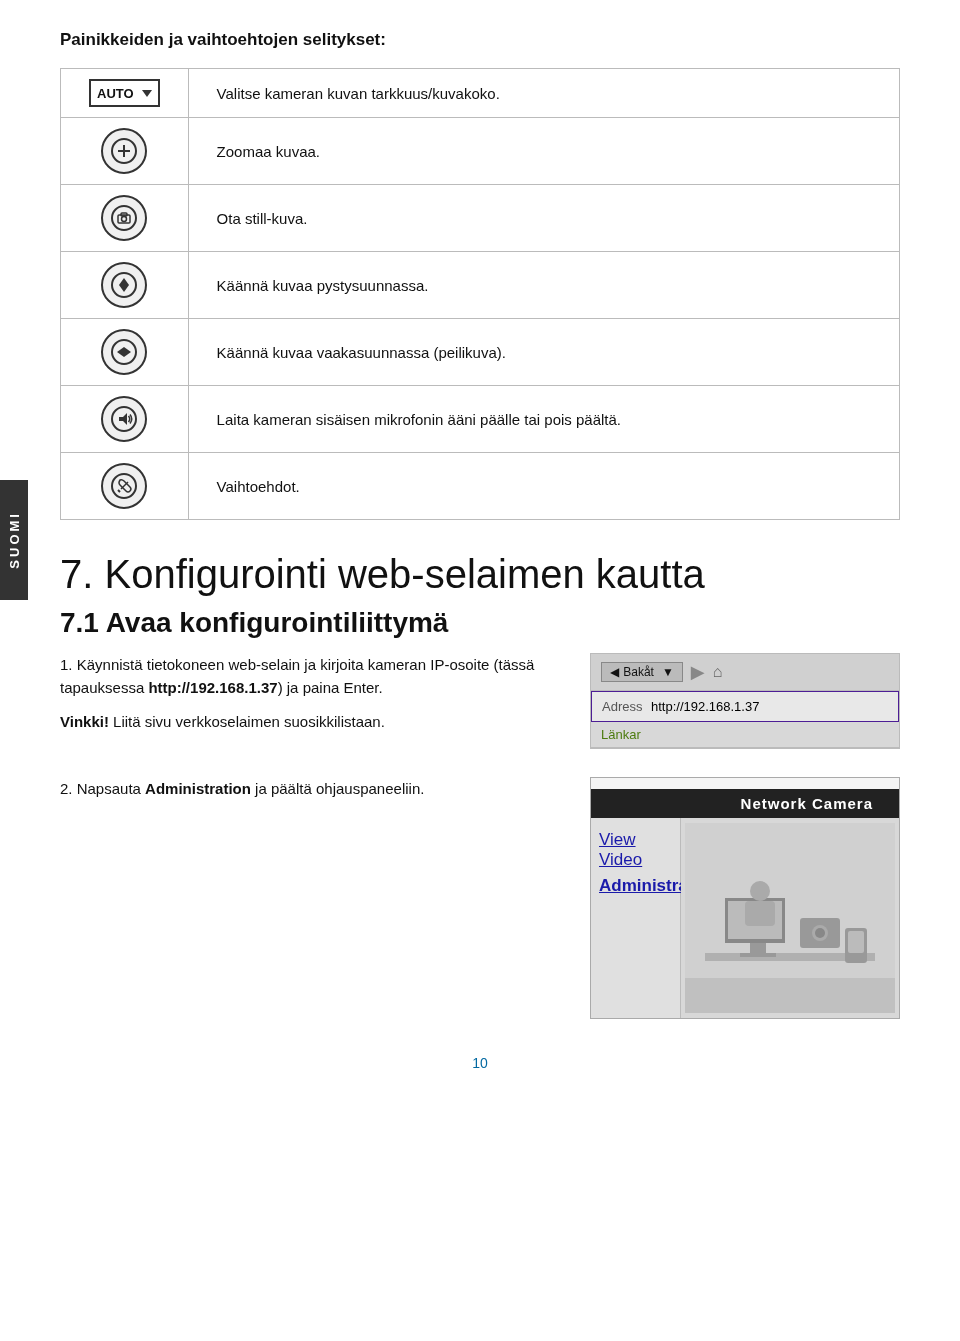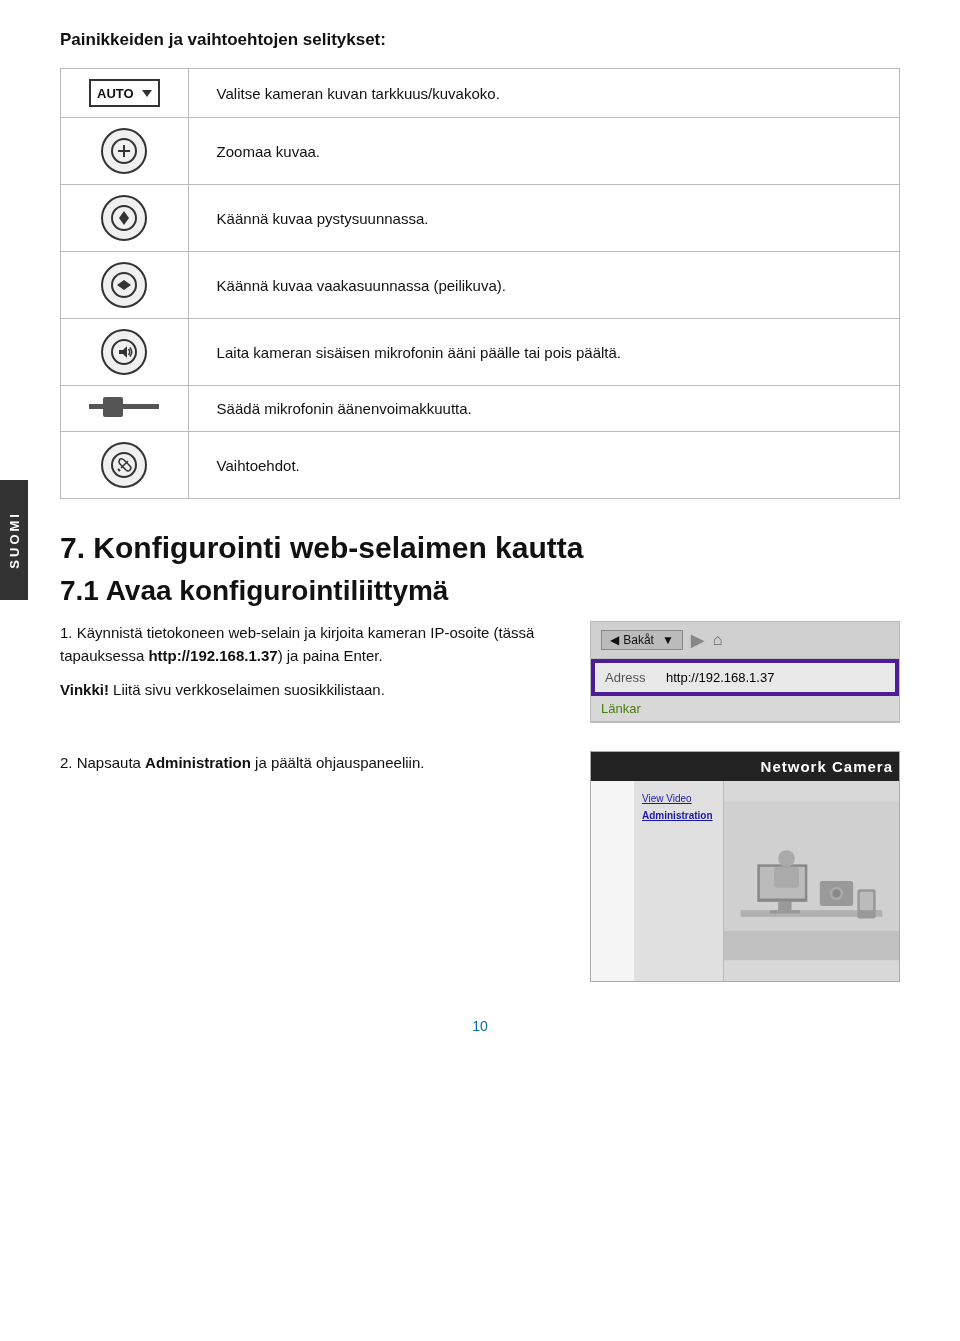--- a/index.html
+++ b/index.html
@@ -88,22 +88,22 @@
     .icon-auto-select .arrow-down {
       width: 0; height: 0;
       border-left: 5px solid transparent;
       border-right: 5px solid transparent;
       border-top: 7px solid #333;
       margin-left: 8px;
     }
 
     
     .section-title {
-      font-size: 30px;
-      font-weight: bold;
+      font-size: 40px;
+      font-weight: normal;
       margin: 28px 0 10px 0;
     }
     .sub-title {
       font-size: 28px;
       font-weight: bold;
       margin: 8px 0 14px 0;
     }
 
     
     .content-row {
@@ -141,25 +141,25 @@
       background: #bbb;
       border: 1px solid #888;
       padding: 2px 8px;
       font-size: 12px;
       display: flex;
       align-items: center;
       gap: 4px;
     }
     .browser-address-bar {
       background: #e8e8e8;
-      border: 4px solid #4c1d95;
+      border: 1px solid #4c1d95;
       padding: 7px 10px;
       display: flex;
       align-items: center;
-      gap: 16px;
+      gap: 4px;
       font-size: 13px;
     }
     .address-label {
       color: #555;
       min-width: 45px;
     }
     .address-value {
       font-size: 13px;
       color: #000;
     }
@@ -176,36 +176,36 @@
     .camera-mockup {
       width: 310px;
       border: 1px solid #aaa;
       background: #f5f5f5;
       flex-shrink: 0;
     }
     .camera-header-bar {
       background: #222;
       color: #fff;
       text-align: right;
-      padding: 6px 6px;
+      padding: 6px 26px;
       font-size: 15px;
       font-weight: bold;
       letter-spacing: 1px;
+      margin-top: 11px;
     }
     .camera-body {
       display: flex;
       min-height: 200px;
     }
     .camera-sidebar {
       width: 90px;
       background: #e0e0e0;
       border-right: 1px solid #bbb;
       padding: 12px 8px;
-      font-size: 10px;
-      margin-left: 43px;
+      font-size: 17px;
     }
     .camera-sidebar a {
       display: block;
       color: #1a1aaa;
       text-decoration: underline;
       margin-bottom: 6px;
       cursor: pointer;
     }
     .camera-sidebar .active-link {
       font-weight: bold;
@@ -268,20 +268,35 @@
             <line x1="14" y1="8" x2="14" y2="20" stroke="#333" stroke-width="2"></line>
             <line x1="8" y1="14" x2="20" y2="14" stroke="#333" stroke-width="2"></line>
           </svg>
         </div>
       </td>
       <td class="desc-cell">
         <span>Zoomaa kuvaa.</span>
       </td>
     </tr>
 
+    <tr>
+      <td class="icon-cell">
+        <div class="icon-circle">
+          <svg width="28" height="28" viewBox="0 0 28 28">
+            <circle cx="14" cy="14" r="12" fill="none" stroke="#333" stroke-width="2"></circle>
+            <rect x="8" y="11" width="12" height="8" rx="1" fill="none" stroke="#333" stroke-width="1.5"></rect>
+            <rect x="11" y="9" width="6" height="3" rx="1" fill="none" stroke="#333" stroke-width="1.5"></rect>
+            <circle cx="14" cy="15" r="2.5" fill="none" stroke="#333" stroke-width="1.5"></circle>
+          </svg>
+        </div>
+      </td>
+      <td class="desc-cell">
+        <span>Ota still-kuva.</span>
+      </td>
+    </tr>
 
     <tr>
       <td class="icon-cell">
         <div class="icon-circle">
           <svg width="28" height="28" viewBox="0 0 28 28">
             <circle cx="14" cy="14" r="12" fill="none" stroke="#333" stroke-width="2"></circle>
             <polygon points="14,7 9,14 19,14" fill="#333"></polygon>
             <polygon points="14,21 9,14 19,14" fill="#333"></polygon>
           </svg>
         </div>
@@ -315,32 +330,20 @@
             <path d="M18.5,11 Q21,14 18.5,17" fill="none" stroke="#333" stroke-width="1.5"></path>
             <path d="M20,9.5 Q23.5,14 20,18.5" fill="none" stroke="#333" stroke-width="1.5"></path>
           </svg>
         </div>
       </td>
       <td class="desc-cell">
         <span>Laita kameran sisäisen mikrofonin ääni päälle tai pois päältä.</span>
       </td>
     </tr>
 
-    <tr>
-      <td class="icon-cell">
-        <div style="display:inline-flex;align-items:center;width:70px;height:22px;position:relative;">
-          <div style="width:70px;height:5px;background:#555;position:absolute;top:8px;left:0;"></div>
-          <div style="width:20px;height:20px;background:#555;position:absolute;top:1px;left:14px;border-radius:2px;"></div>
-          <div style="width:20px;height:3px;background:#555;position:absolute;top:9px;left:46px;"></div>
-        </div>
-      </td>
-      <td class="desc-cell">
-        <span>Säädä mikrofonin äänenvoimakkuutta.</span>
-      </td>
-    </tr>
 
     <tr>
       <td class="icon-cell">
         <div class="icon-circle">
           <svg width="28" height="28" viewBox="0 0 28 28">
             <circle cx="14" cy="14" r="12" fill="none" stroke="#333" stroke-width="2"></circle>
 
             <path d="M10,8 Q8,11 10,13 L16,19 Q18,21 20,19 Q22,17 20,15 L14,9 Q12,7 10,8Z" fill="none" stroke="#333" stroke-width="1.5"></path>
 
             <line x1="18" y1="10" x2="11" y2="17" stroke="#333" stroke-width="1.5"></line>

